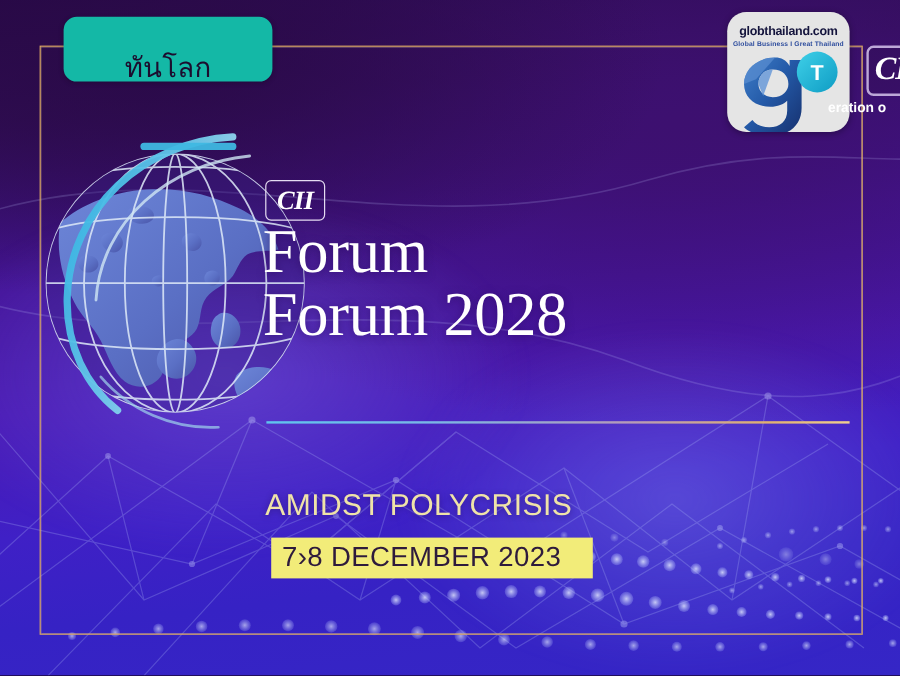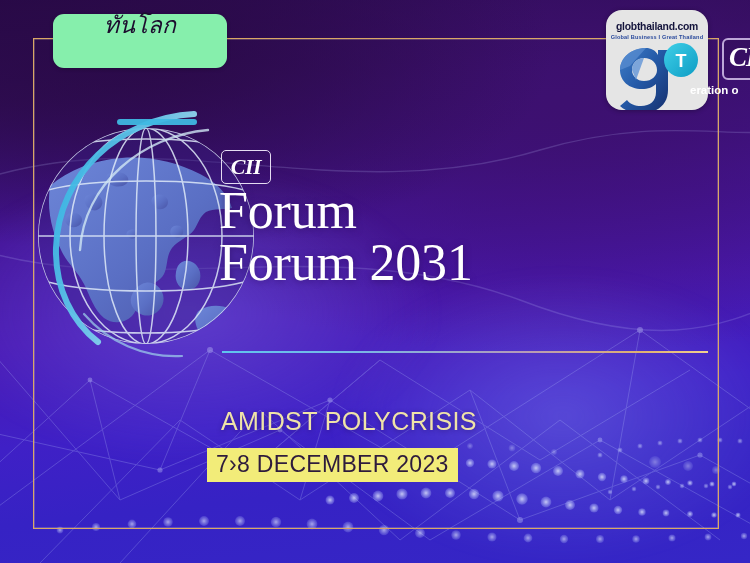--- a/index.html
+++ b/index.html
@@ -60,27 +60,26 @@
     border: 1.6px solid #d9a765;
     box-shadow: inset 0 0 0 0.5px rgba(255,226,170,.45);
     pointer-events: none;
   }
 
   
   .thai-badge {
     position: absolute;
     left: 53px; top: 14px;
     width: 174px; height: 54px;
-    background: #86efac;
+    background: #14b8a6;
     border-radius: 11px;
     display: flex;
-    align-items: flex-start;
+    align-items: flex-end;
     justify-content: center;
     box-shadow: 0 1px 4px rgba(0,0,0,.22);
-    font-style: italic;
   }
   .thai-badge span {
     color: #1c0c2e;
     font-size: 23px;
     font-weight: 500;
     line-height: 1;
     letter-spacing: .2px;
   }
 
   
@@ -211,22 +210,22 @@
     font-weight: 400;
     color: #efe3a8;
     letter-spacing: .4px;
     white-space: nowrap;
     text-shadow: 0 1px 5px rgba(30,10,70,.45);
   }
 
   
   .date-badge {
     position: absolute;
-    left: 207px; top: 448px;
-    padding: 3px 9px 4px 9px;
+    left: 226px; top: 448px;
+    padding: 3px 26px 4px 9px;
     background: #f2ec79;
     display: inline-block;
   }
   .date-badge span {
     font-size: 23px;
     font-weight: 400;
     color: #2e1b3c;
     letter-spacing: .3px;
     white-space: nowrap;
   }
@@ -471,21 +470,21 @@
     <span>CII</span>
   </div>
   <div class="cii-cut-sub">eration o</div>
 
   <div class="cii-main">
     <span>CII</span>
   </div>
 
   <div class="title-block">
     <div class="title-line">Forum</div>
-    <div class="title-line">Forum 2031</div>
+    <div class="title-line">Forum 2028</div>
   </div>
 
   <div class="divider"></div>
 
   <div class="tag-sub">AMIDST POLYCRISIS</div>
 
   <div class="date-badge">
     <span>7›8 DECEMBER 2023</span>
   </div>
 

